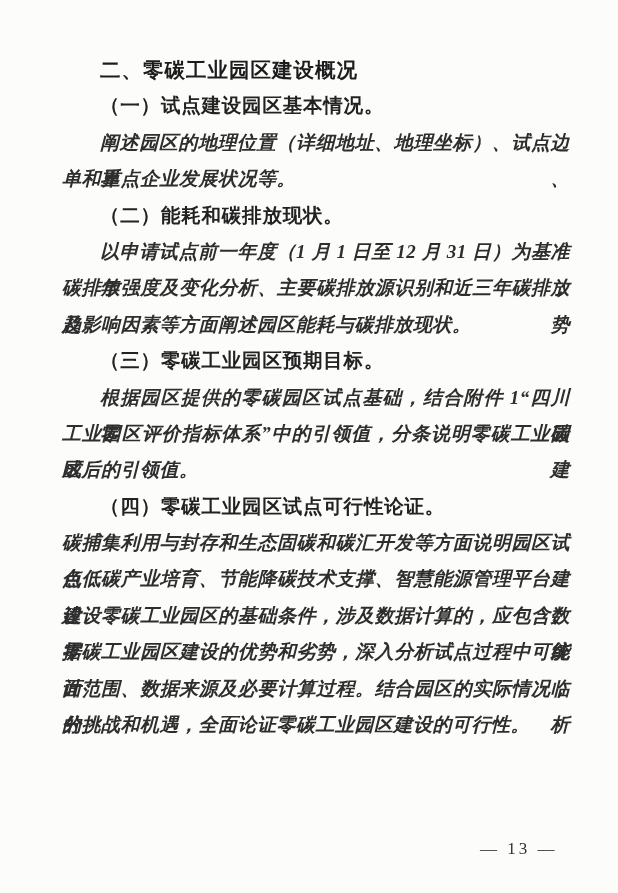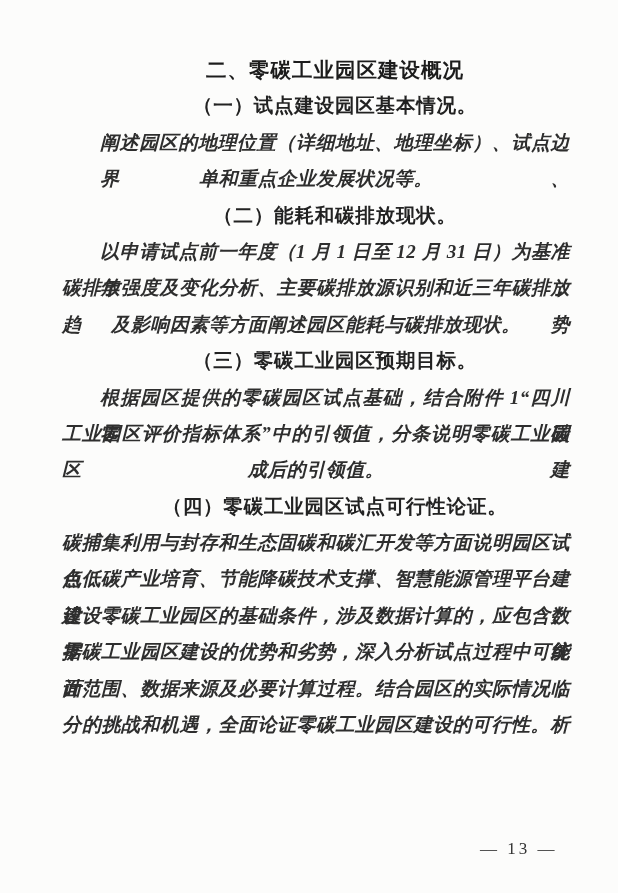--- a/index.html
+++ b/index.html
@@ -27,21 +27,20 @@
     width: 508px;
   }
   .line {
     height: 36.4px;
     line-height: 36.4px;
     font-size: 19px;
     color: #2e2e2e;
     letter-spacing: 0.5px;
     white-space: nowrap;
     overflow: visible;
-    text-align: center;
   }
   .line.just {
     white-space: normal;
     word-break: break-all;
     text-align: justify;
     text-align-last: justify;
   }
   .line.indent {
     padding-left: 38px;
   }

